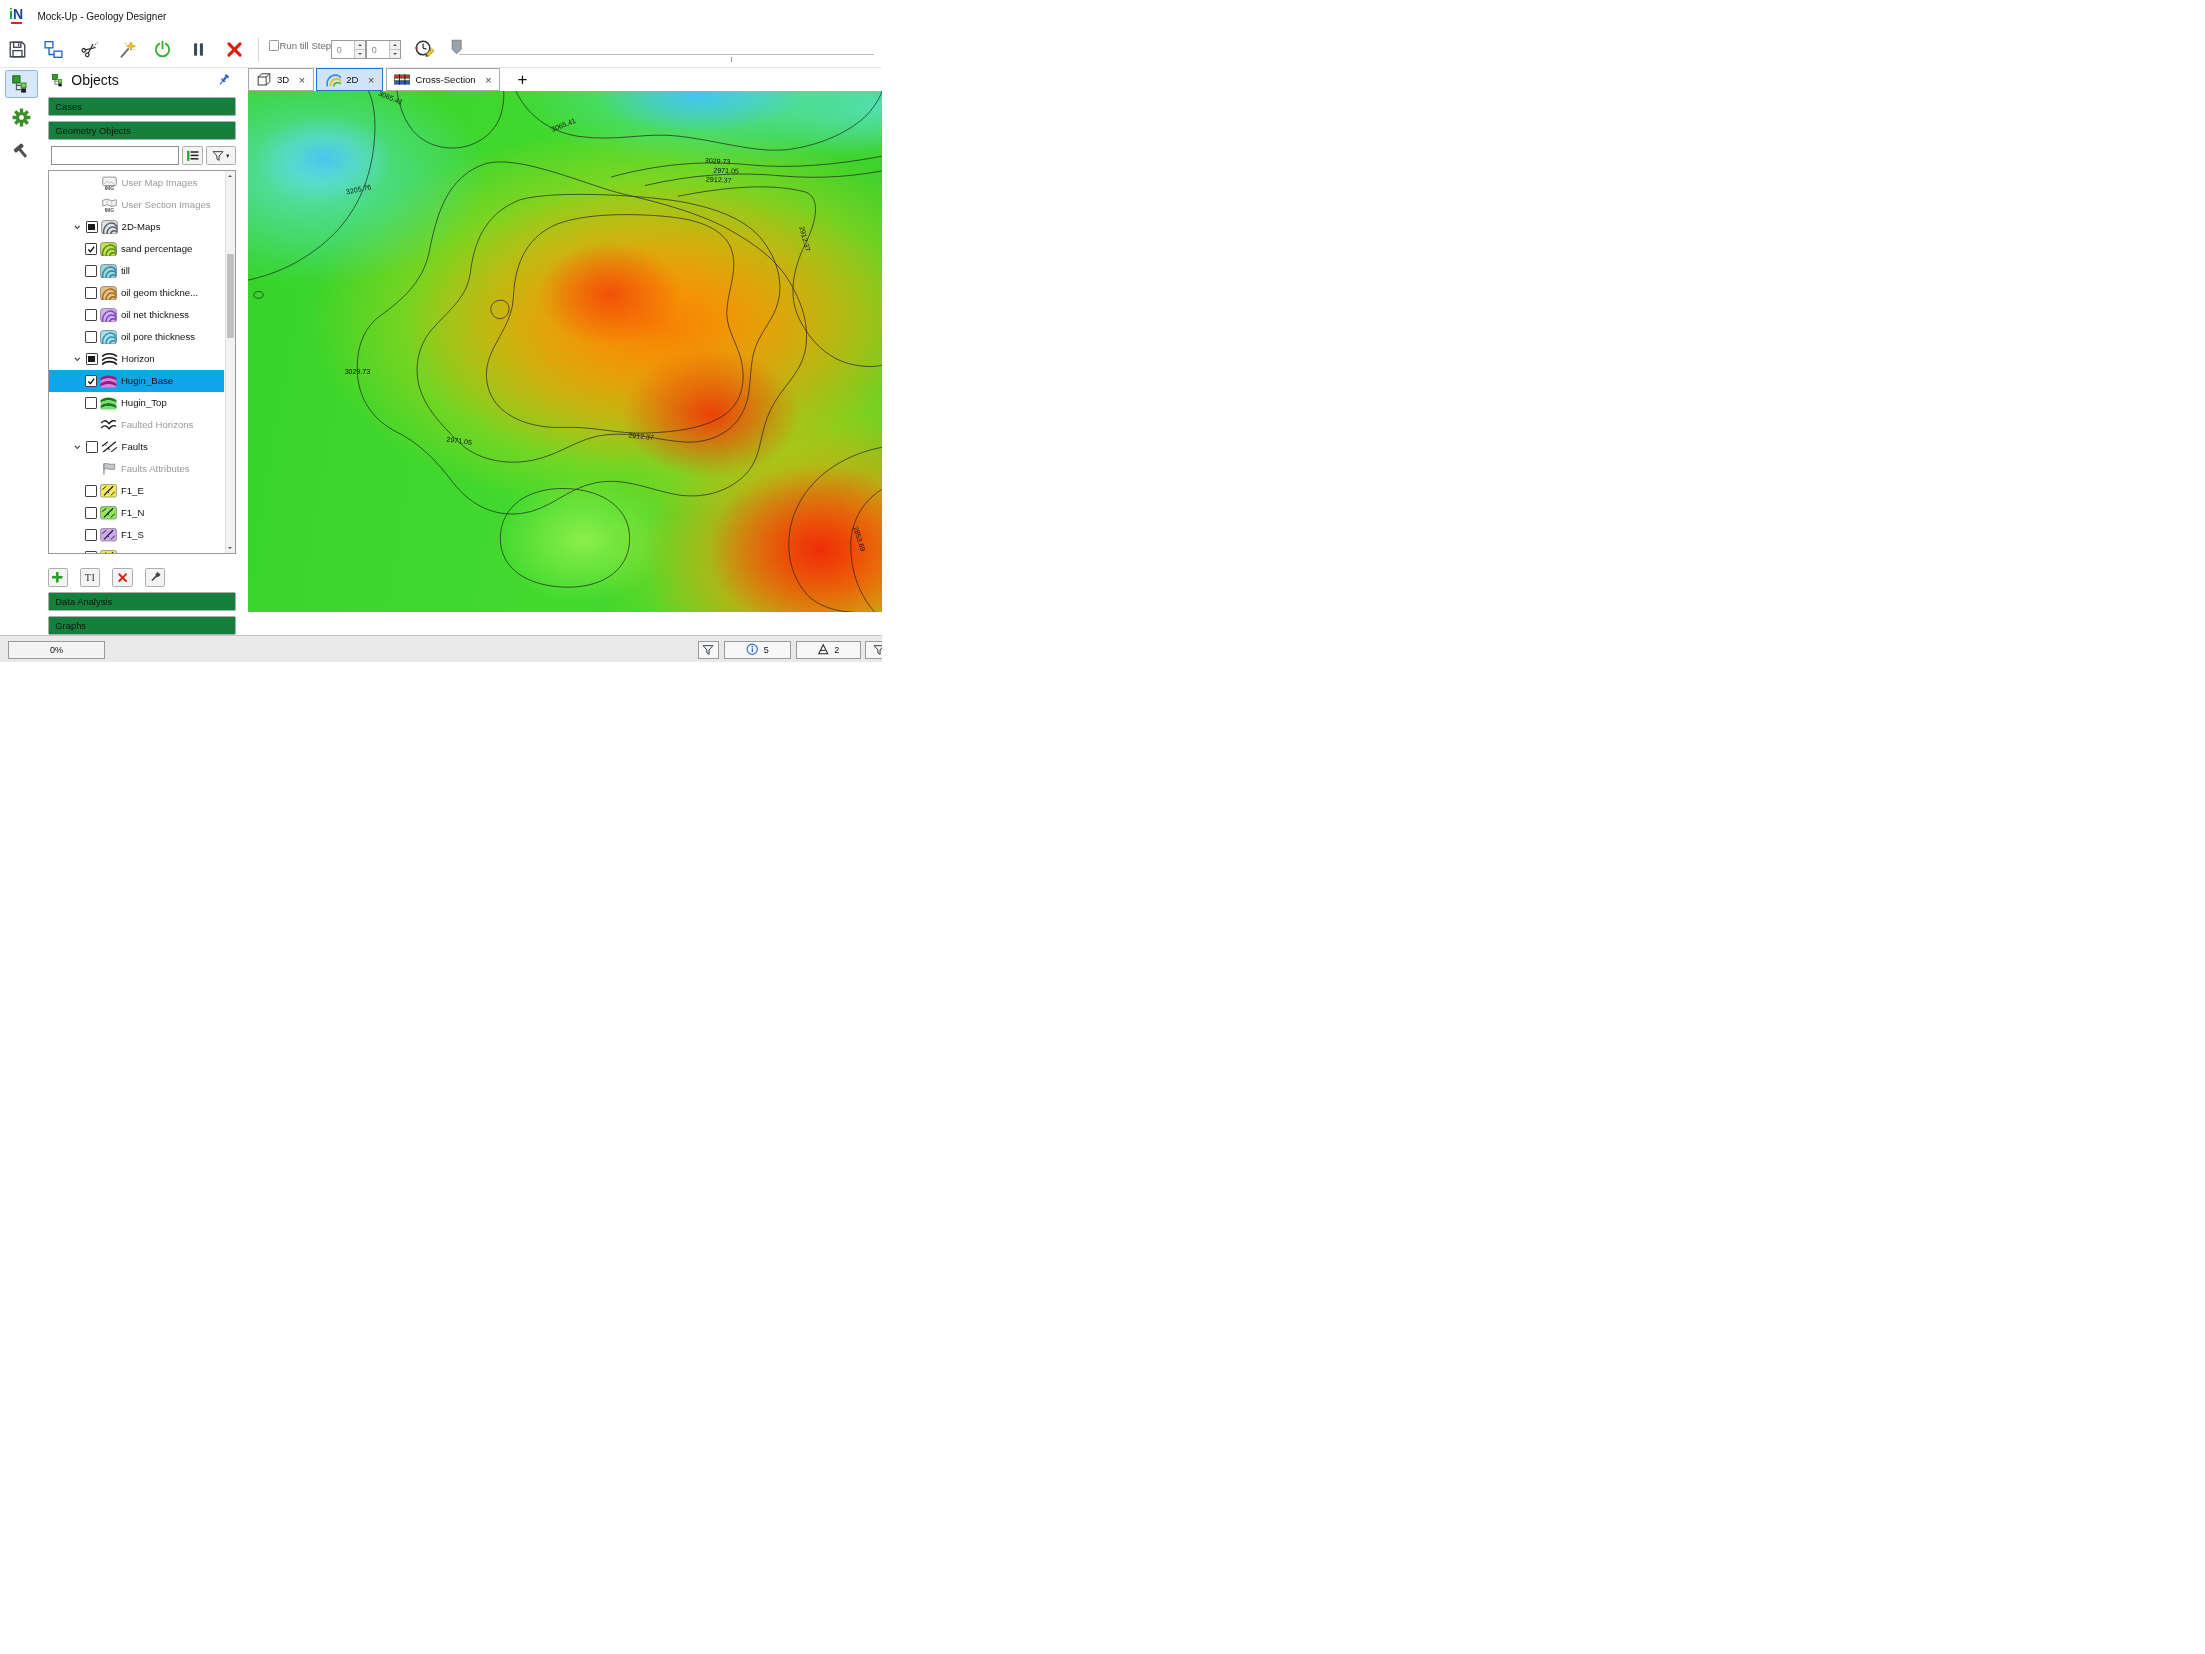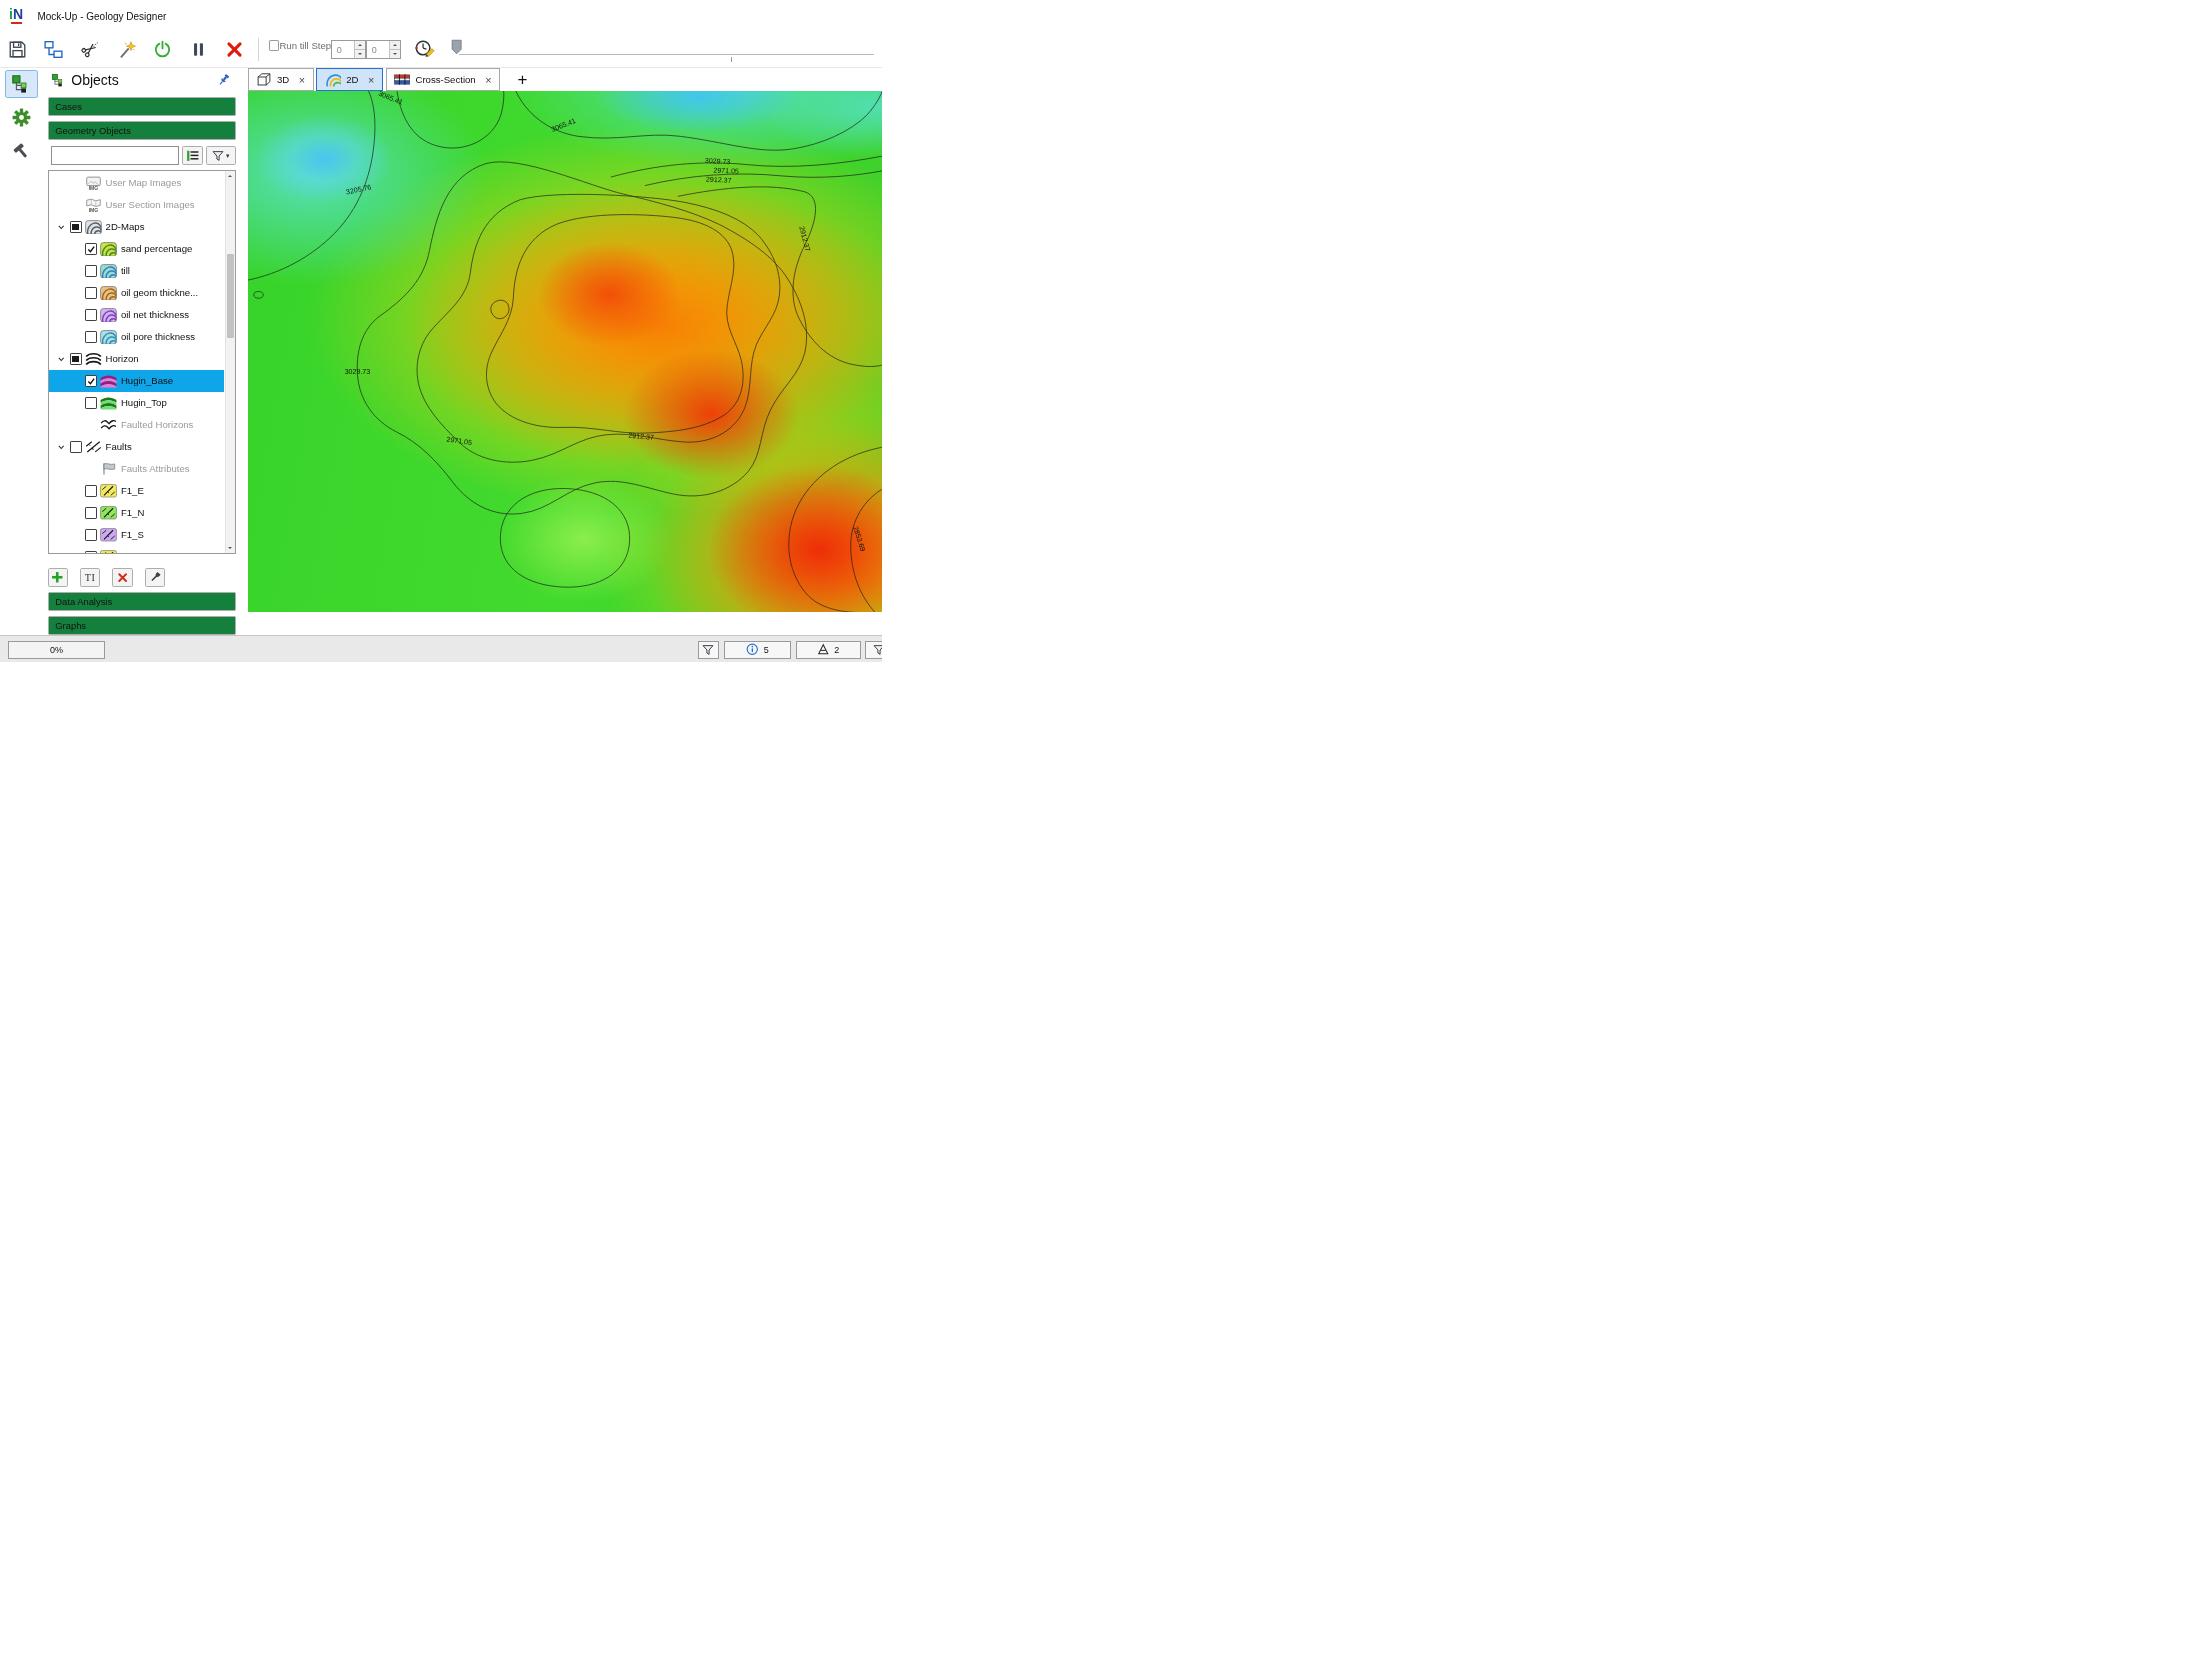--- a/index.html
+++ b/index.html
@@ -47,21 +47,21 @@
 .pin-btn{margin-left:auto;display:flex;align-items:center;justify-content:center;width:17px;height:17px}
 .section-btn{height:19px;flex:none;border:0.6px solid #adadad;background:#15803d;border-radius:1.7px;display:flex;align-items:center;padding:0 6.8px;font-size:9.4px;margin-top:5.1px}
 .search-row{display:flex;align-items:center;gap:3.4px;margin-top:5.1px;height:20.4px;flex:none}
 .search-input{flex:1;height:18.7px;border:0.6px solid #8f8f8f;font-size:9px;padding:0 4.5px;font-family:"Liberation Sans",sans-serif}
 .sq-btn{width:20.4px;height:19px;flex:none;border:0.6px solid #adadad;background:#f4f4f4;display:flex;align-items:center;justify-content:center;border-radius:1.7px;gap:1.7px}
 .filter-btn{width:29.5px}
 .caret{font-size:6.8px;color:#333}
 
 .tree{position:relative;flex:0 0 384px;margin-top:4px;border:0.6px solid #9a9a9a;background:#fff;overflow:hidden}
 .tree-inner{position:absolute;top:0;bottom:0;left:0;right:10.2px;padding-top:1.1px;overflow:hidden}
-.tree-row{height:22px;display:flex;align-items:center;padding-left:5px}
+.tree-row{height:22px;display:flex;align-items:center;padding-left:21px}
 .tree-row.lvl2{padding-left:35px}
 .tree-row.selected{background:#0ea5e9}
 .tree-row.disabled .tlabel{color:#9a9a9a}
 .slot{flex:none;display:flex;align-items:center;justify-content:center}
 .slot.expander{width:14.7px}
 .slot.check{width:14.7px}
 .slot.tico{width:20.4px}
 .tlabel{font-size:9.6px;margin-left:2.3px;white-space:nowrap}
 .cb{width:12px;height:12px;border:1.1px solid #3f3f3f;border-radius:1.1px;background:#fff;display:flex;align-items:center;justify-content:center}
 .cb .inner{width:6.2px;height:6.2px;background:#1a1a1a}

